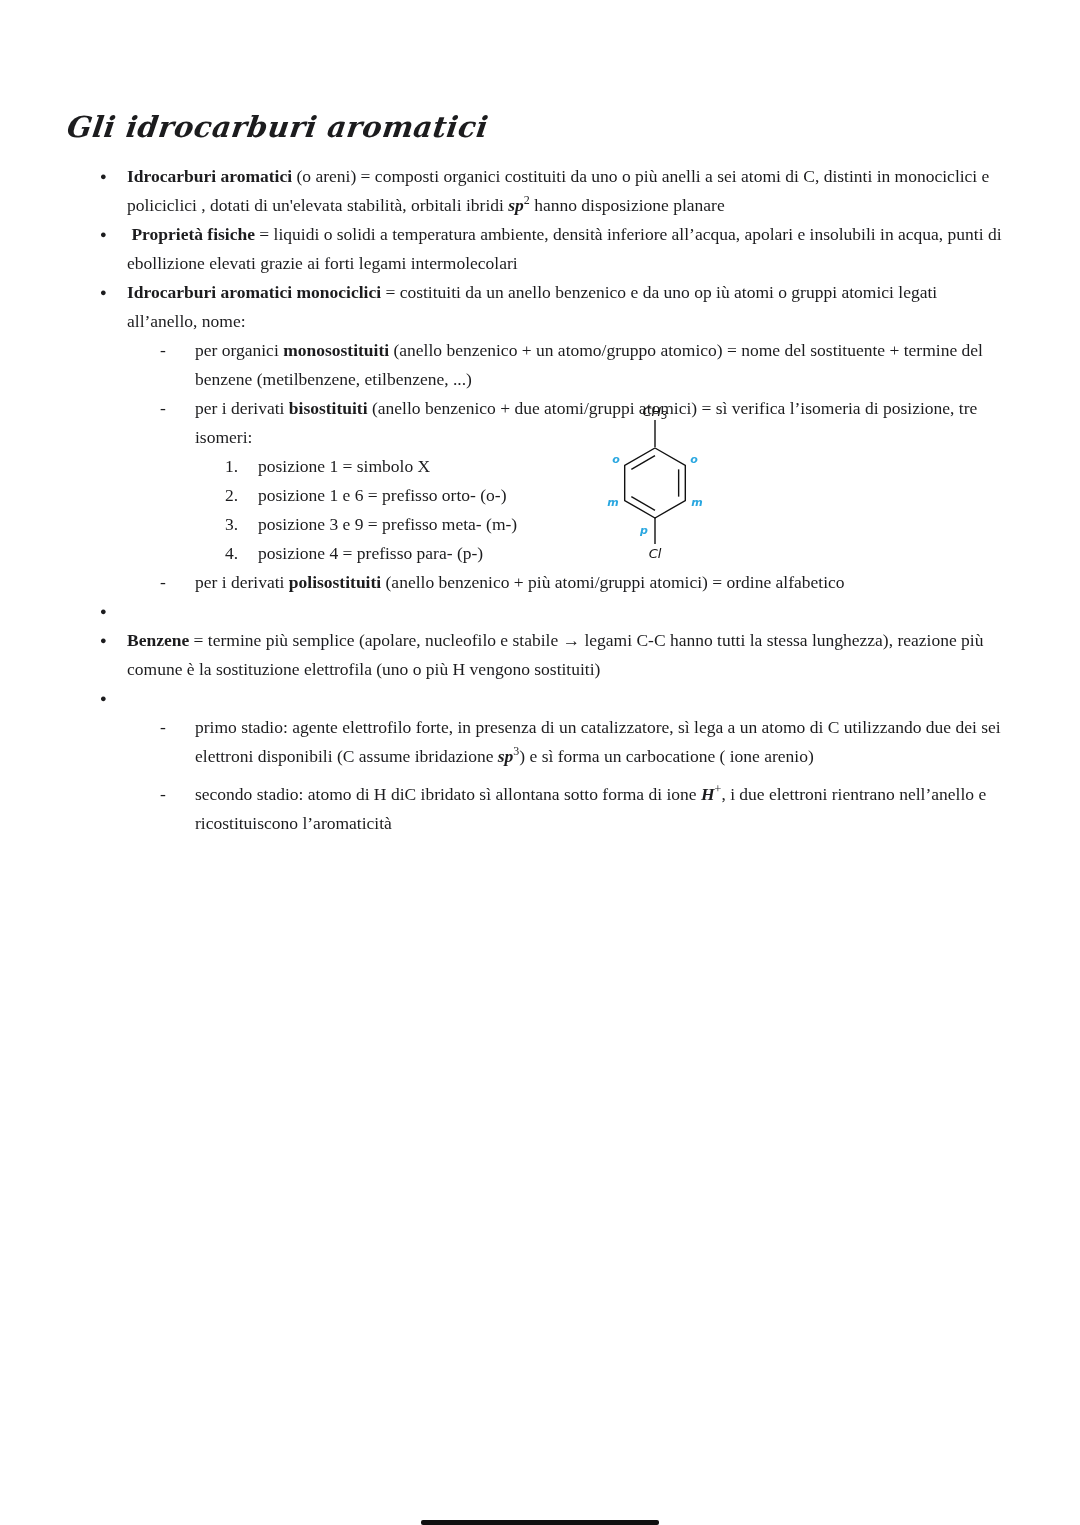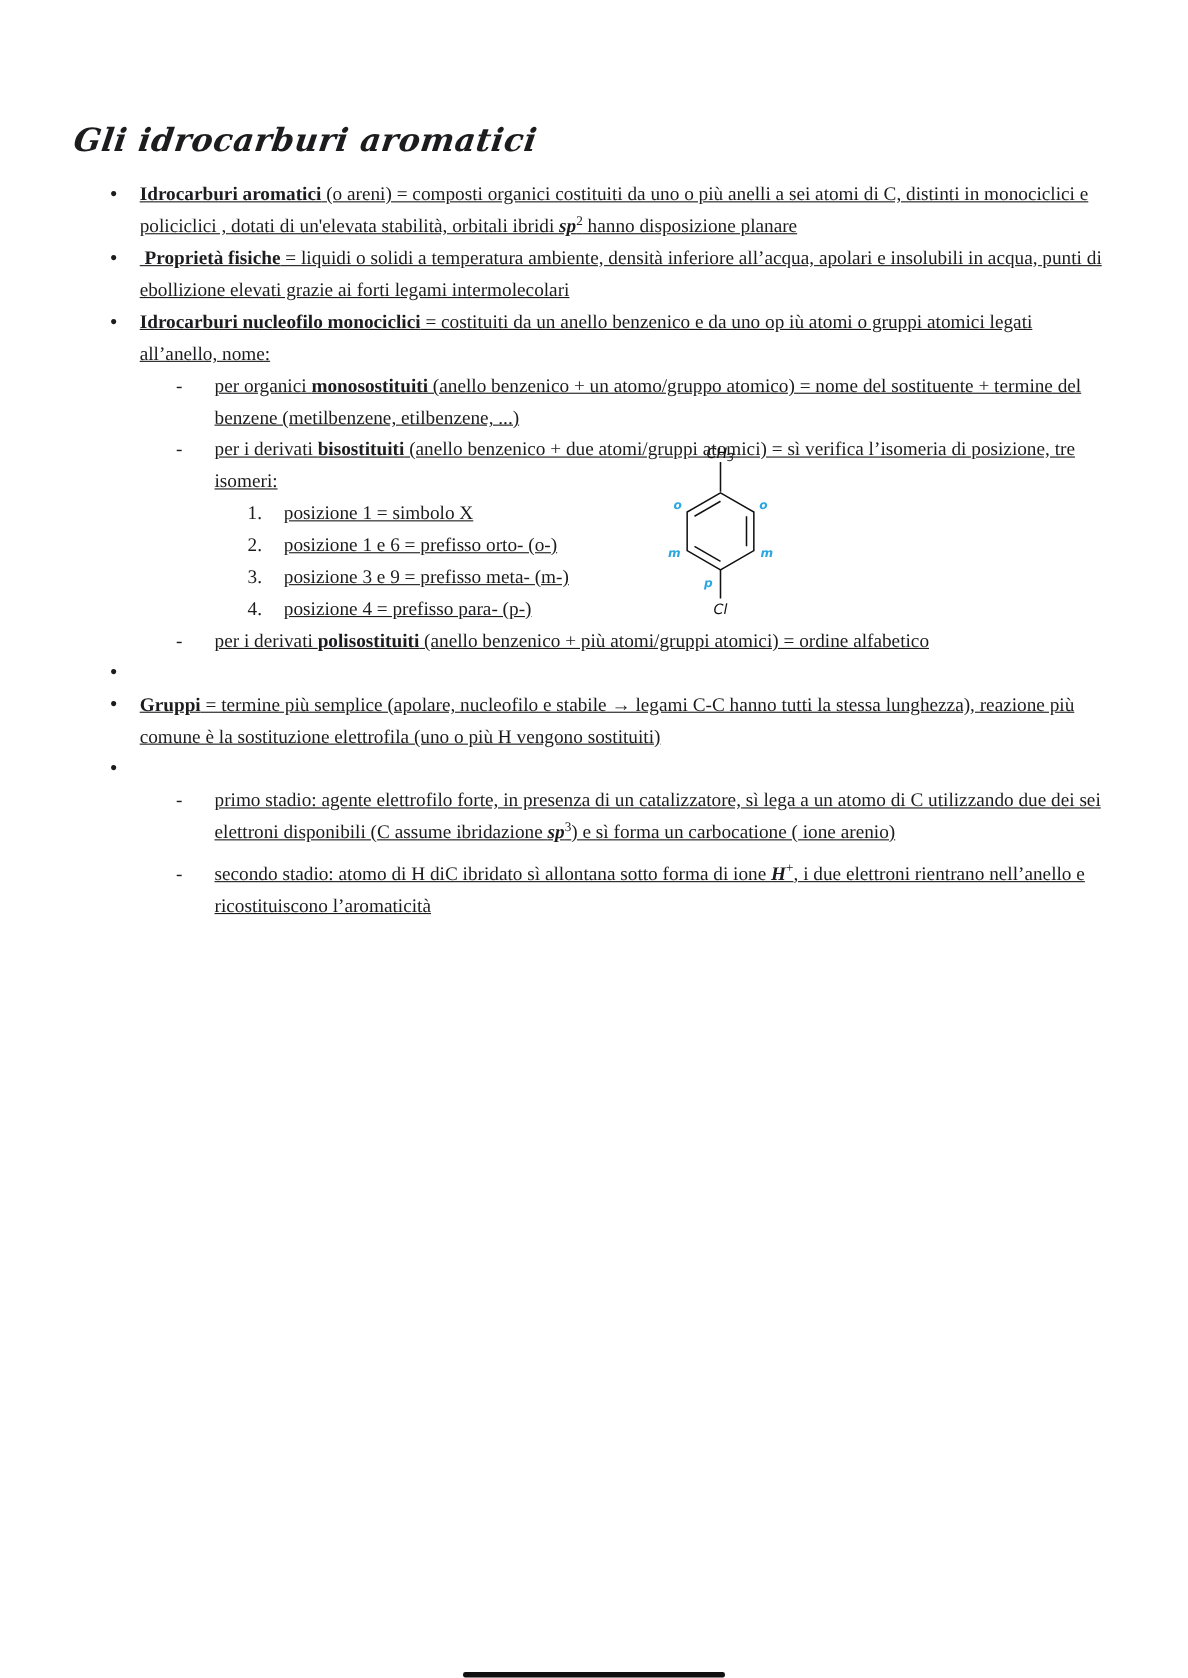--- a/index.html
+++ b/index.html
@@ -15,21 +15,21 @@
     transform:skewX(-8deg); transform-origin:left bottom;
     letter-spacing:0.5px; margin-bottom:18px;
   }
   .item { display:flex; align-items:flex-start; }
   .lvl0 { margin-left:35px; }
   .lvl1 { margin-left:95px; }
   .lvl2 { margin-left:160px; }
   .mk-bullet { flex:none; width:27px; font-size:11px; line-height:29px; }
   .mk-dash   { flex:none; width:35px; font-size:17.5px; line-height:29px; }
   .mk-num    { flex:none; width:33px; font-size:17.5px; line-height:29px; }
-  .tx { font-size:17.5px; line-height:29px;text-decoration:underline; }
+  .tx { font-size:17.5px; line-height:29px; }
   .bold { font-weight:700; }
   .ital { font-style:italic; }
   sup { font-size:12px; line-height:0; }
   .sub-block { position:relative; }
   .diagram { position:absolute; left:515px; top:4px; width:150px; height:168px;font-style:italic; }
   .chem-label { font-family:"DejaVu Sans", sans-serif; font-size:13px; fill:#111; }
   .pos-label  { font-family:"DejaVu Sans", sans-serif; font-size:11px; font-weight:700; }
   .gap-top { margin-top:9px; }
   .bottom-bar {
     position:absolute; bottom:0; left:50%; transform:translateX(-50%);
@@ -48,21 +48,21 @@
     <p class="tx"><span class="bold">Idrocarburi aromatici</span><span> (o areni) = composti organici costituiti da uno o più anelli a sei atomi di C, distinti in monociclici e policiclici , dotati di un'elevata stabilità, orbitali ibridi </span><span class="bold ital">sp</span><sup>2</sup><span> hanno disposizione planare</span></p>
   </div>
 
   <div class="item lvl0">
     <span class="mk-bullet">●</span>
     <p class="tx"><span class="bold">&nbsp;Proprietà fisiche</span><span> = liquidi o solidi a temperatura ambiente, densità inferiore all’acqua, apolari e insolubili in acqua, punti di ebollizione elevati grazie ai forti legami intermolecolari</span></p>
   </div>
 
   <div class="item lvl0">
     <span class="mk-bullet">●</span>
-    <p class="tx"><span class="bold">Idrocarburi nucleofilo monociclici</span><span> = costituiti da un anello benzenico e da uno op iù atomi o gruppi atomici legati all’anello, nome:</span></p>
+    <p class="tx"><span class="bold">Idrocarburi aromatici monociclici</span><span> = costituiti da un anello benzenico e da uno op iù atomi o gruppi atomici legati all’anello, nome:</span></p>
   </div>
 
   <div class="item lvl1">
     <span class="mk-dash">-</span>
     <p class="tx"><span>per organici </span><span class="bold">monosostituiti</span><span> (anello benzenico + un atomo/gruppo atomico) = nome del sostituente + termine del benzene (metilbenzene, etilbenzene, ...)</span></p>
   </div>
 
   <div class="sub-block">
 
     <div class="item lvl1">
@@ -113,21 +113,21 @@
     <span class="mk-dash">-</span>
     <p class="tx"><span>per i derivati </span><span class="bold">polisostituiti</span><span> (anello benzenico + più atomi/gruppi atomici) = ordine alfabetico</span></p>
   </div>
 
   <div class="item lvl0">
     <span class="mk-bullet">●</span>
   </div>
 
   <div class="item lvl0">
     <span class="mk-bullet">●</span>
-    <p class="tx"><span class="bold">Gruppi</span><span> =  termine più semplice (apolare, nucleofilo e stabile → legami C-C hanno tutti la stessa lunghezza), reazione più comune è la sostituzione elettrofila (uno o più H vengono sostituiti)</span></p>
+    <p class="tx"><span class="bold">Benzene</span><span> =  termine più semplice (apolare, nucleofilo e stabile → legami C-C hanno tutti la stessa lunghezza), reazione più comune è la sostituzione elettrofila (uno o più H vengono sostituiti)</span></p>
   </div>
 
   <div class="item lvl0">
     <span class="mk-bullet">●</span>
   </div>
 
   <div class="item lvl1">
     <span class="mk-dash">-</span>
     <p class="tx"><span>primo stadio: agente elettrofilo forte, in presenza di un catalizzatore, sì lega a un atomo di C utilizzando due dei sei elettroni disponibili (C assume ibridazione </span><span class="bold ital">sp</span><sup>3</sup><span>) e sì forma un carbocatione ( ione arenio)</span></p>
   </div>

